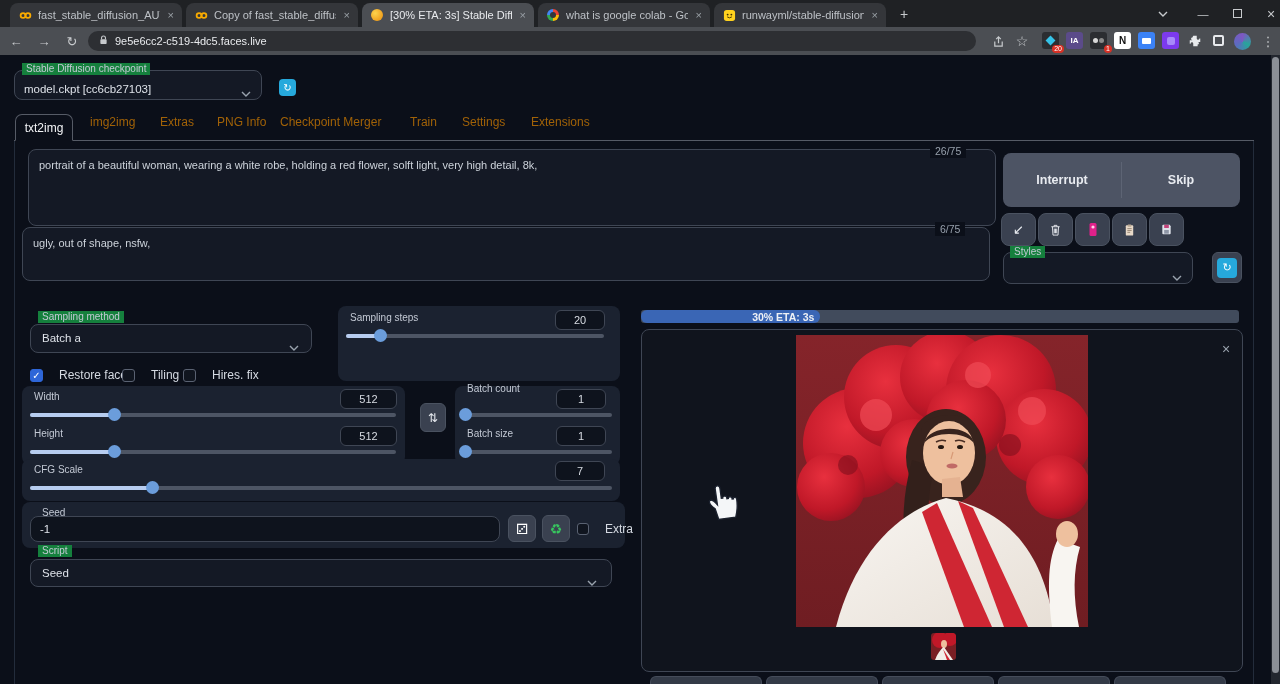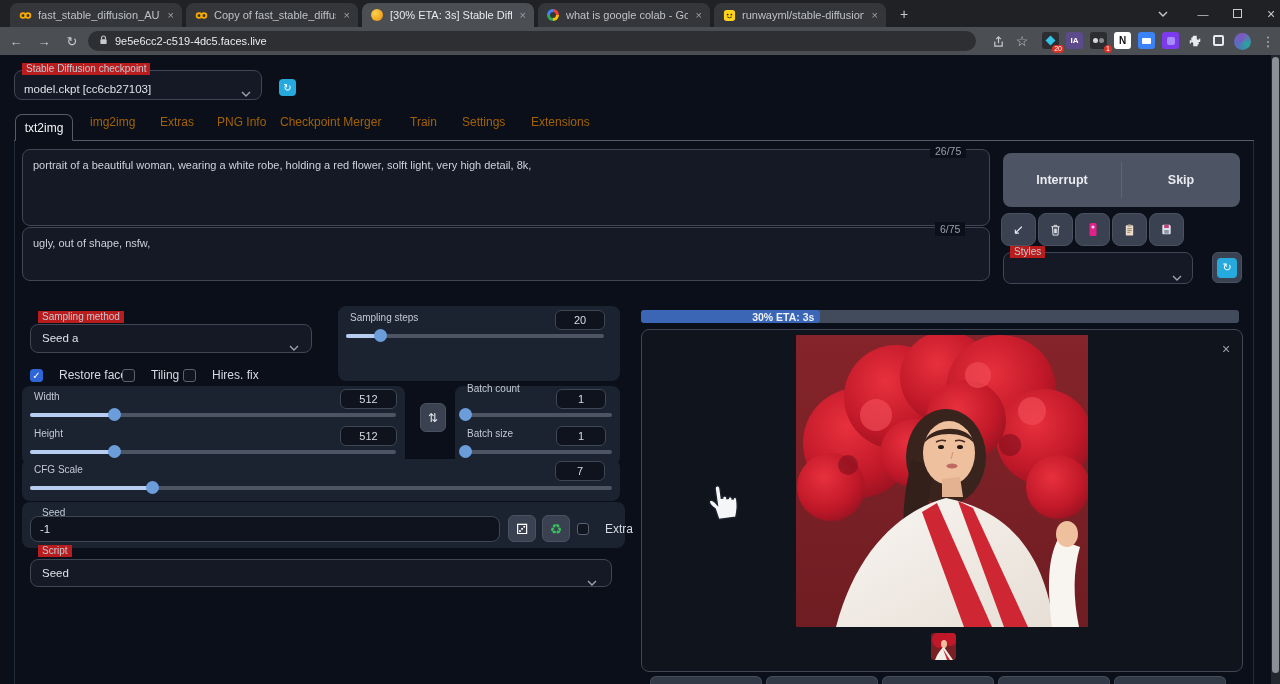--- a/index.html
+++ b/index.html
@@ -18,21 +18,21 @@
   .toolbar{position:absolute;left:0;top:27px;width:1280px;height:28px;background:#4b4e53;display:flex;align-items:center;}
   .navic{width:24px;height:24px;display:flex;align-items:center;justify-content:center;color:#c7cacd;font-size:13px;margin-left:4px;}
   .urlpill{position:absolute;left:88px;top:31px;width:888px;height:20px;border-radius:10px;background:#2d2f33;
     display:flex;align-items:center;color:#e8eaed;font-size:11px;padding:0 10px;gap:6px;}
   .toolic{position:absolute;top:31px;width:20px;height:20px;display:flex;align-items:center;justify-content:center;color:#c7cacd;font-size:12px;}
   .extic{position:absolute;top:32px;width:17px;height:17px;border-radius:3px;display:flex;align-items:center;justify-content:center;font-size:8px;}
   .badge{position:absolute;right:-5px;bottom:-4px;background:#d93025;color:#fff;font-size:7px;border-radius:5px;padding:0 2px;line-height:8px;}
   
   .app{position:absolute;left:0;top:55px;width:1280px;height:629px;background:#0b0f19;color:#d5dae2;}
   .contentborder{position:absolute;left:14px;top:86px;width:1240px;height:543px;border-left:1px solid #232c3b;border-right:1px solid #232c3b;}
-  .flabel{position:absolute;font-size:10px;color:#c3c9d4;background:#b91c1c;padding:0 4px;line-height:12px;z-index:3;}
+  .flabel{position:absolute;font-size:10px;color:#c3c9d4;background:#15803d;padding:0 4px;line-height:12px;z-index:3;}
   .box{position:absolute;border:1px solid #3f4654;border-radius:8px;background:#141925;}
   .ddval{position:absolute;font-size:11.5px;color:#dde1e8;}
   .chev{position:absolute;width:10px;height:6px;}
   .navtab{position:absolute;top:60px;font-size:12px;color:#a16207;cursor:default;}
   .navtab.active{color:#f3f4f6;}
   .tabline{position:absolute;left:14px;top:85px;width:1240px;height:1px;background:#565b66;}
   .activetabbox{position:absolute;left:15px;top:59px;width:58px;height:27px;border:1px solid #565b66;border-bottom:1px solid #0b0f19;border-radius:7px 7px 0 0;background:#0b0f19;z-index:2;display:flex;align-items:center;justify-content:center;}
   .ta{position:absolute;border:1px solid #3f4654;border-radius:8px;background:#141925;color:#ccd2da;font-size:11px;line-height:1.35;padding:8px 10px;}
   .counter{position:absolute;font-size:10.5px;color:#97a0ac;background:#0b0f19;padding:1px 5px;z-index:3;}
   .bigbtn{position:absolute;left:1003px;top:98px;width:237px;height:54px;border-radius:8px;background:#4d5464;display:flex;}
@@ -193,21 +193,21 @@
     </div>
     <span class="navtab" style="left:90px;">img2img</span>
     <span class="navtab" style="left:160px;">Extras</span>
     <span class="navtab" style="left:217px;">PNG Info</span>
     <span class="navtab" style="left:280px;">Checkpoint Merger</span>
     <span class="navtab" style="left:410px;">Train</span>
     <span class="navtab" style="left:462px;">Settings</span>
     <span class="navtab" style="left:531px;">Extensions</span>
     <div class="tabline"></div>
 
-    <div class="ta" style="left:22px;top:94px;width:968px;height:77px;">portrait of a beautiful woman, wearing a white robe, holding a red flower, solft light, very high detail, 8k,</div>
+    <div class="ta" style="left:28px;top:94px;width:968px;height:77px;">portrait of a beautiful woman, wearing a white robe, holding a red flower, solft light, very high detail, 8k,</div>
     <span class="counter" style="left:930px;top:89px;">26/75</span>
     <div class="ta" style="left:22px;top:172px;width:968px;height:54px;">ugly, out of shape, nsfw,</div>
     <span class="counter" style="left:935px;top:167px;">6/75</span>
 
     <div class="bigbtn">
       <div class="half">Interrupt</div>
       <div class="div"></div>
       <div class="half">Skip</div>
     </div>
 
@@ -249,21 +249,21 @@
     <div class="smallbtn" style="left:1212px;top:197px;width:30px;height:31px;">
       <span class="cyansq" style="width:20px;height:20px;font-size:11px;">↻</span>
     </div>
 
     <span class="flabel" style="left:38px;top:256px;">Sampling method</span>
     <div class="box" style="left:30px;top:269px;width:282px;height:29px;">
       <span class="chev" style="right:12px;top:12px;"><svg width="10" height="6" viewBox="0 0 10 6">
             <path d="M1 1 L5 5 L9 1" stroke="#9aa3ae" stroke-width="1.4" fill="none"></path>
           </svg></span>
     </div>
-    <span class="ddval" style="left:42px;top:277px;">Seed a</span>
+    <span class="ddval" style="left:42px;top:277px;">Batch a</span>
 
     <div class="panel" style="left:338px;top:251px;width:282px;height:75px;"></div>
     <span class="flabel" style="left:346px;top:257px;background:transparent;">Sampling steps</span>
     <div class="numbox" style="left:555px;top:255px;">20</div>
     <div class="slider" style="left:346px;top:279px;width:258px;">
       <div class="sfill" style="width: 13%;"></div>
       <div class="knob" style="left: calc(13% - 6px);"></div>
     </div>
 
     <div class="cbrow" style="left:30px;top:313px;">
@@ -336,21 +336,21 @@
 
     <span class="flabel" style="left:38px;top:490px;">Script</span>
     <div class="box" style="left:30px;top:504px;width:582px;height:28px;">
       <span class="chev" style="right:14px;top:12px;"><svg width="10" height="6" viewBox="0 0 10 6">
             <path d="M1 1 L5 5 L9 1" stroke="#9aa3ae" stroke-width="1.4" fill="none"></path>
           </svg></span>
     </div>
     <span class="ddval" style="left:42px;top:512px;">Seed</span>
 
     <div class="pbar">
-      <div class="pfill" style="width: 30%;">
+      <div class="pfill" style="width: 30%; border-radius: 6px;">
         <span>30% ETA: 3s</span>
       </div>
     </div>
 
     <div class="gallery"></div>
     <span style="position:absolute;left:1222px;top:286px;color:#9aa3ae;font-size:14px;">×</span>
 
     <div style="position:absolute;left:796px;top:280px;width:292px;height:292px;">
       <svg width="292" height="292" viewBox="0 0 292 292">
         <defs>

